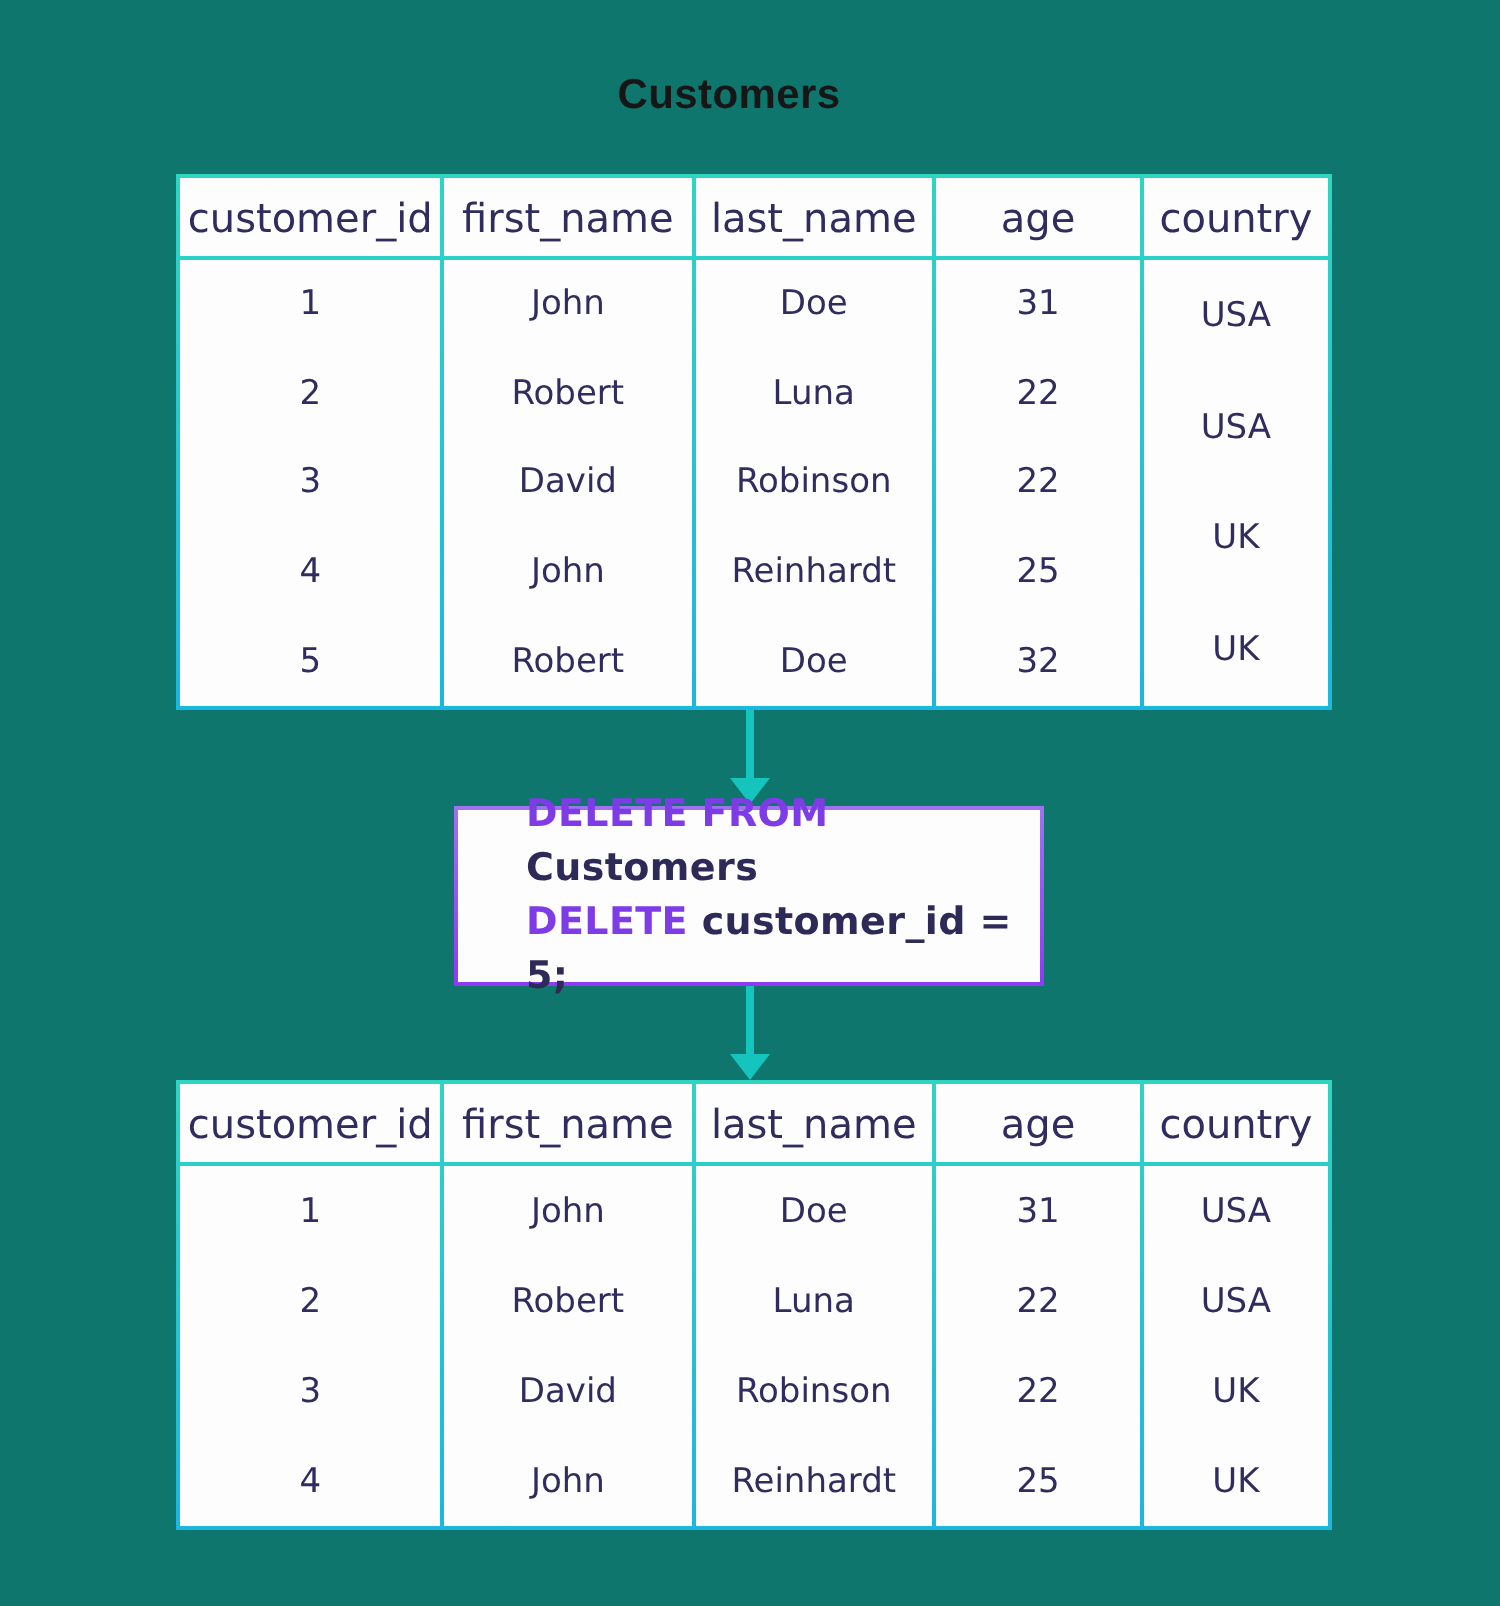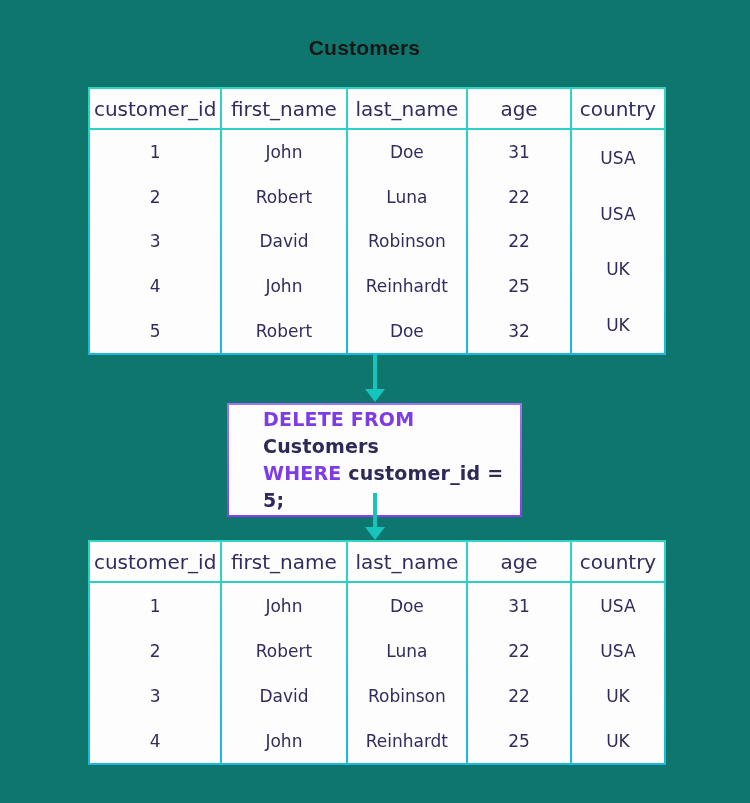--- a/index.html
+++ b/index.html
@@ -60,21 +60,21 @@
   .arrow-shaft { width: 4px; flex: 1; background: var(--arrow, #15c4bd); }
   .arrow-head {
     width: 0; height: 0;
     border-left: 10px solid transparent;
     border-right: 10px solid transparent;
     border-top: 13px solid var(--arrow, #15c4bd);
   }
 
   
   .sql-box {
-    position: absolute; left: 227px; top: 403px; width: 295px; height: 114px;
+    position: absolute; left: 227px; top: 403px; width: 295px; height: 90px;
     background: linear-gradient(180deg, var(--sql-border-top, #a172ef), var(--sql-border-bottom, #8c3bf2));
     padding: 2px;
   }
   .sql-inner {
     background: #fdfdfe; width: 100%; height: 100%;
     display: flex; flex-direction: column; justify-content: center;
     padding-left: 34px;
     font-size: 19px; font-weight: 700; line-height: 27px;
     color: var(--sql-text, #2e2a57);
     letter-spacing: 0.2px;
@@ -135,21 +135,21 @@
     </section>
 
   <div class="arrow arrow-1">
     <div class="arrow-shaft"></div>
     <div class="arrow-head"></div>
   </div>
 
   <div class="sql-box">
     <div class="sql-inner">
       <div class="sql-line"><span class="kw">DELETE FROM</span> <span class="plain">Customers</span></div>
-      <div class="sql-line"><span class="kw">WHERE</span> <span class="plain">customer_id = 5;</span></div>
+      <div class="sql-line"><span class="kw">DELETE</span> <span class="plain">customer_id = 5;</span></div>
     </div>
   </div>
 
   <div class="arrow arrow-2">
     <div class="arrow-shaft"></div>
     <div class="arrow-head"></div>
   </div>
 
   <section class="dtable" id="table-after">
       <div class="thead" style="grid-template-columns: 133fr 126fr 121fr 104fr 94fr;">

